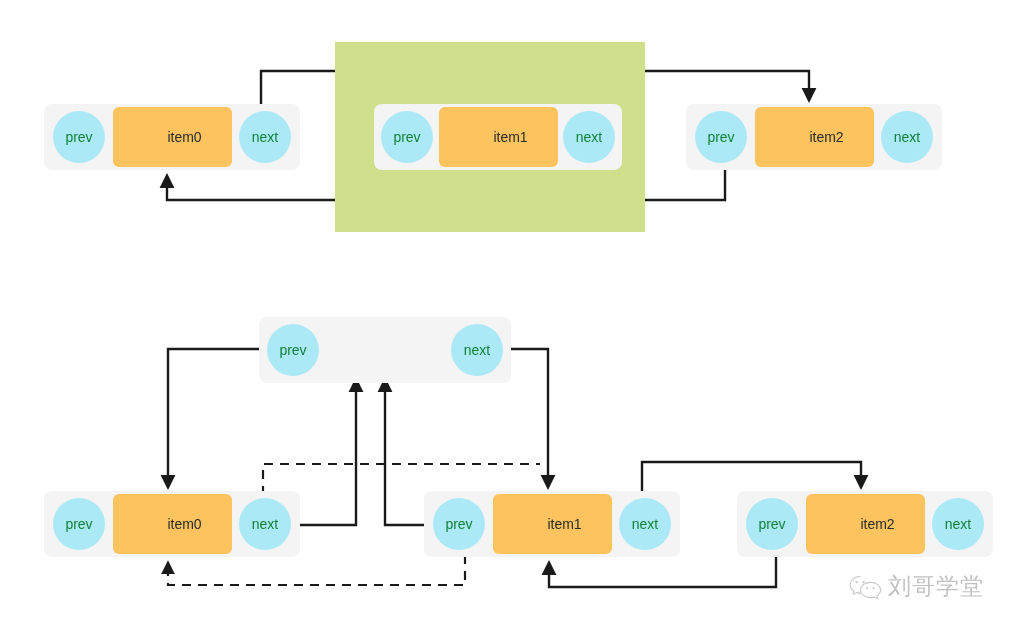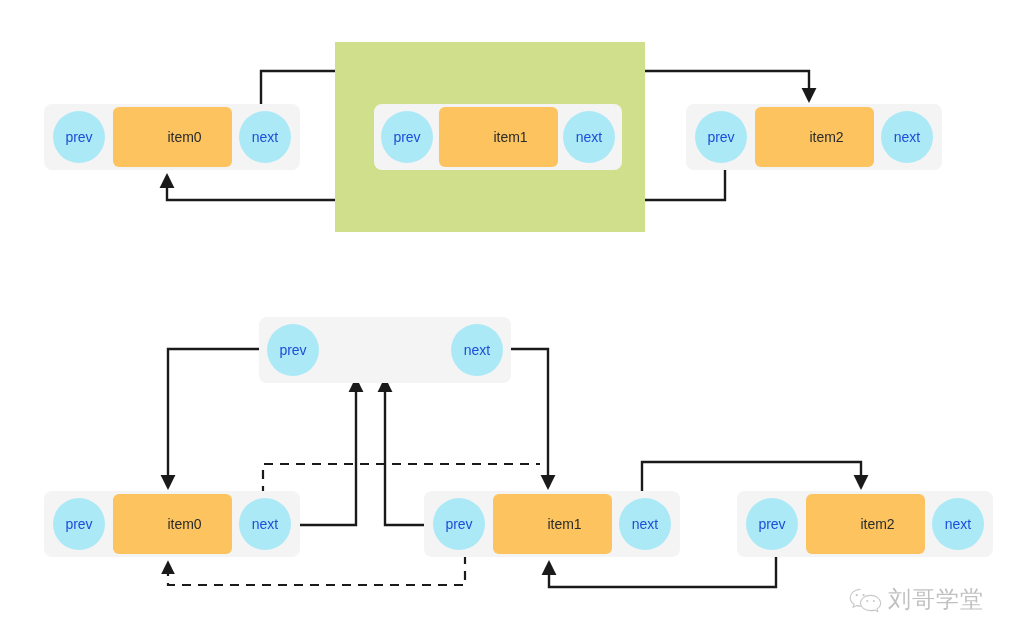--- a/index.html
+++ b/index.html
@@ -35,21 +35,21 @@
     justify-content: space-between;
     box-sizing: border-box;
     z-index: 3;
   }
   .circle {
     border-radius: 50%;
     background: #ABE9F7;
     display: flex;
     align-items: center;
     justify-content: center;
-    color: #1d4ed8;
+    color: #15803d;
     font-size: 14px;
     flex: 0 0 auto;
   }
   .box {
     background: #FCC35F;
     border-radius: 6px;
     display: flex;
     align-items: center;
     justify-content: center;
     color: #2b2b2b;
@@ -203,21 +203,21 @@
       <span>prev</span>
     </div>
     <div class="box" style="width:94px;height:60px;">
       <span>item2</span>
     </div>
     <div class="circle" style="width:52px;height:52px;">
       <span>next</span>
     </div>
   </div>
 
-  <div class="watermark" style="left:848px; top:584px;justify-content:center;">
+  <div class="watermark" style="left:848px; top:571px;justify-content:center;">
     <svg class="wechat-icon" viewBox="0 0 40 30">
       <g fill="none" stroke="#9a9a9a" stroke-width="1.3">
         <path d="M14.5,2.5 C7.9,2.5 2.6,6.9 2.6,12.3 C2.6,15.4 4.4,18.2 7.2,20 L6.1,23.6 L10.2,21.6 C11.5,22 13,22.2 14.5,22.2 C15,22.2 15.4,22.2 15.9,22.1"></path>
         <path d="M26.5,9.5 C33.1,9.5 38.4,13.6 38.4,18.6 C38.4,21.4 36.7,24 34.1,25.6 L35,28.6 L31.3,26.9 C29.8,27.3 28.2,27.5 26.5,27.5 C19.9,27.5 14.6,23.5 14.6,18.6 C14.6,13.6 19.9,9.5 26.5,9.5 Z"></path>
       </g>
       <g fill="#9a9a9a">
         <circle cx="10.3" cy="9.3" r="1.35"></circle>
         <circle cx="18.3" cy="9.3" r="1.35"></circle>
         <circle cx="22.6" cy="16.1" r="1.2"></circle>
         <circle cx="30.4" cy="16.1" r="1.2"></circle>

